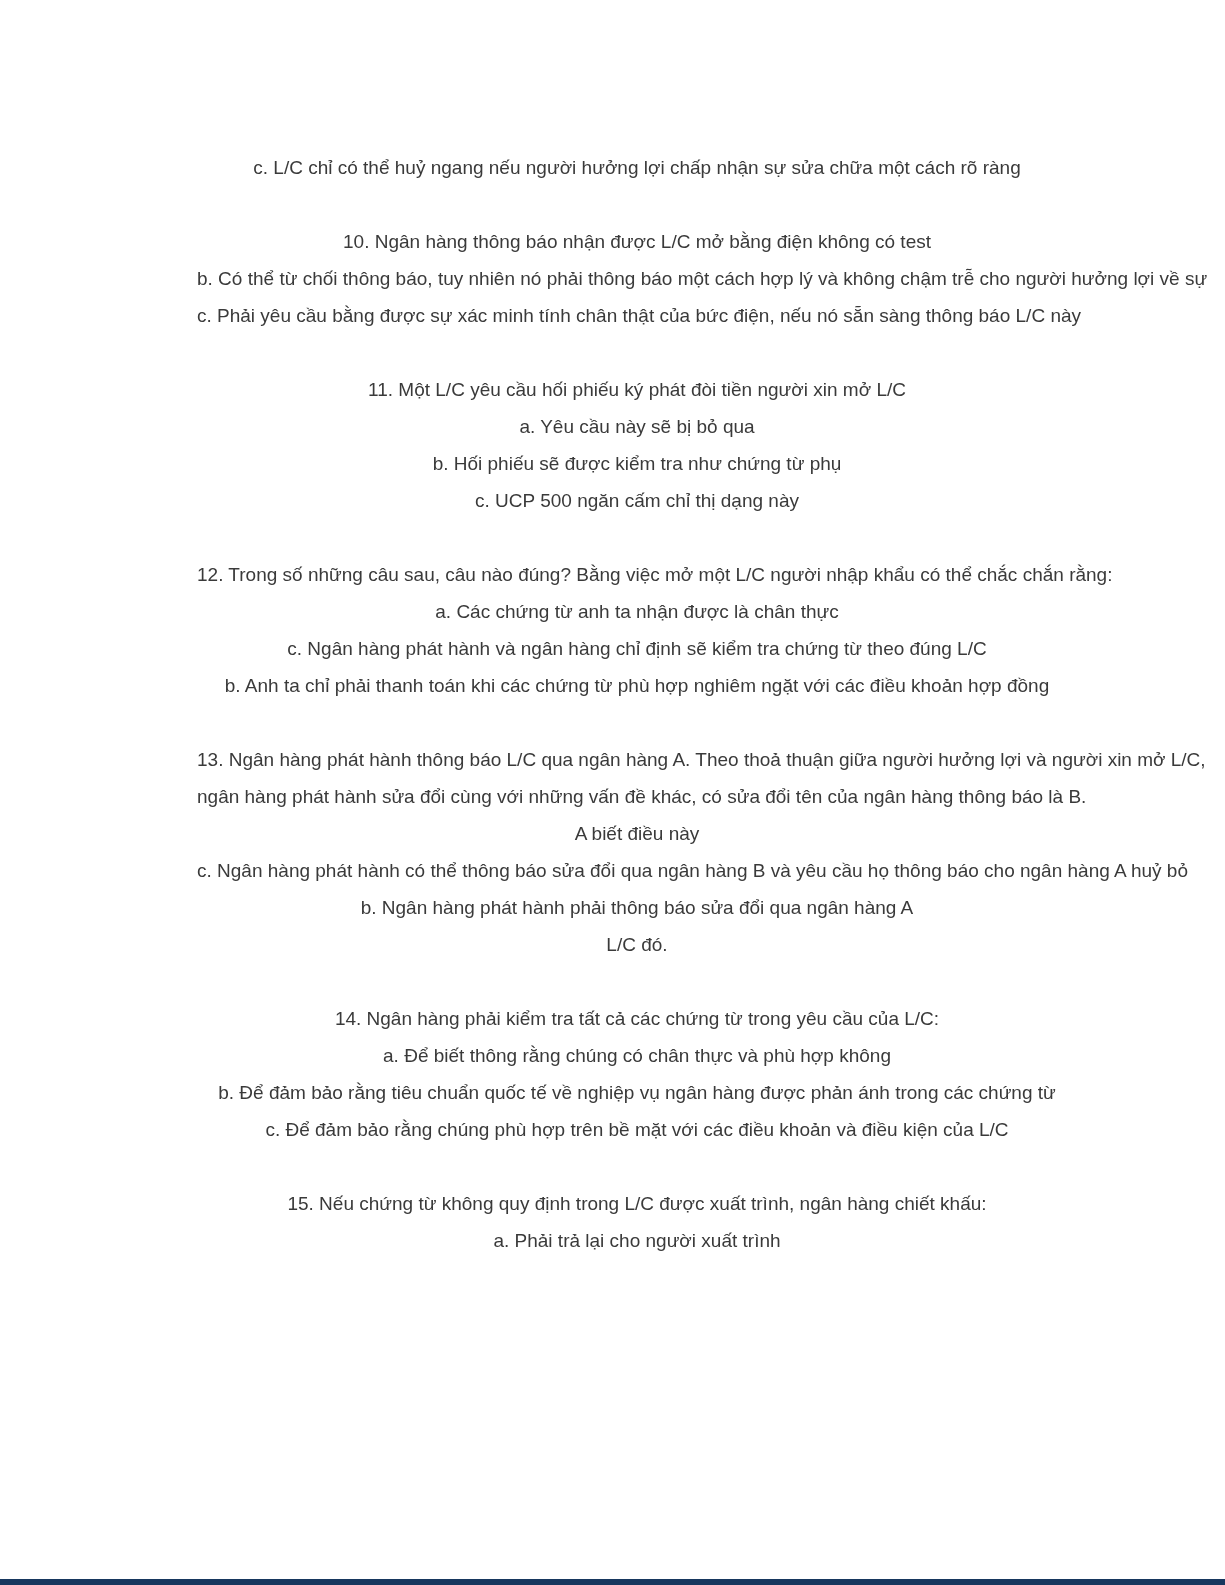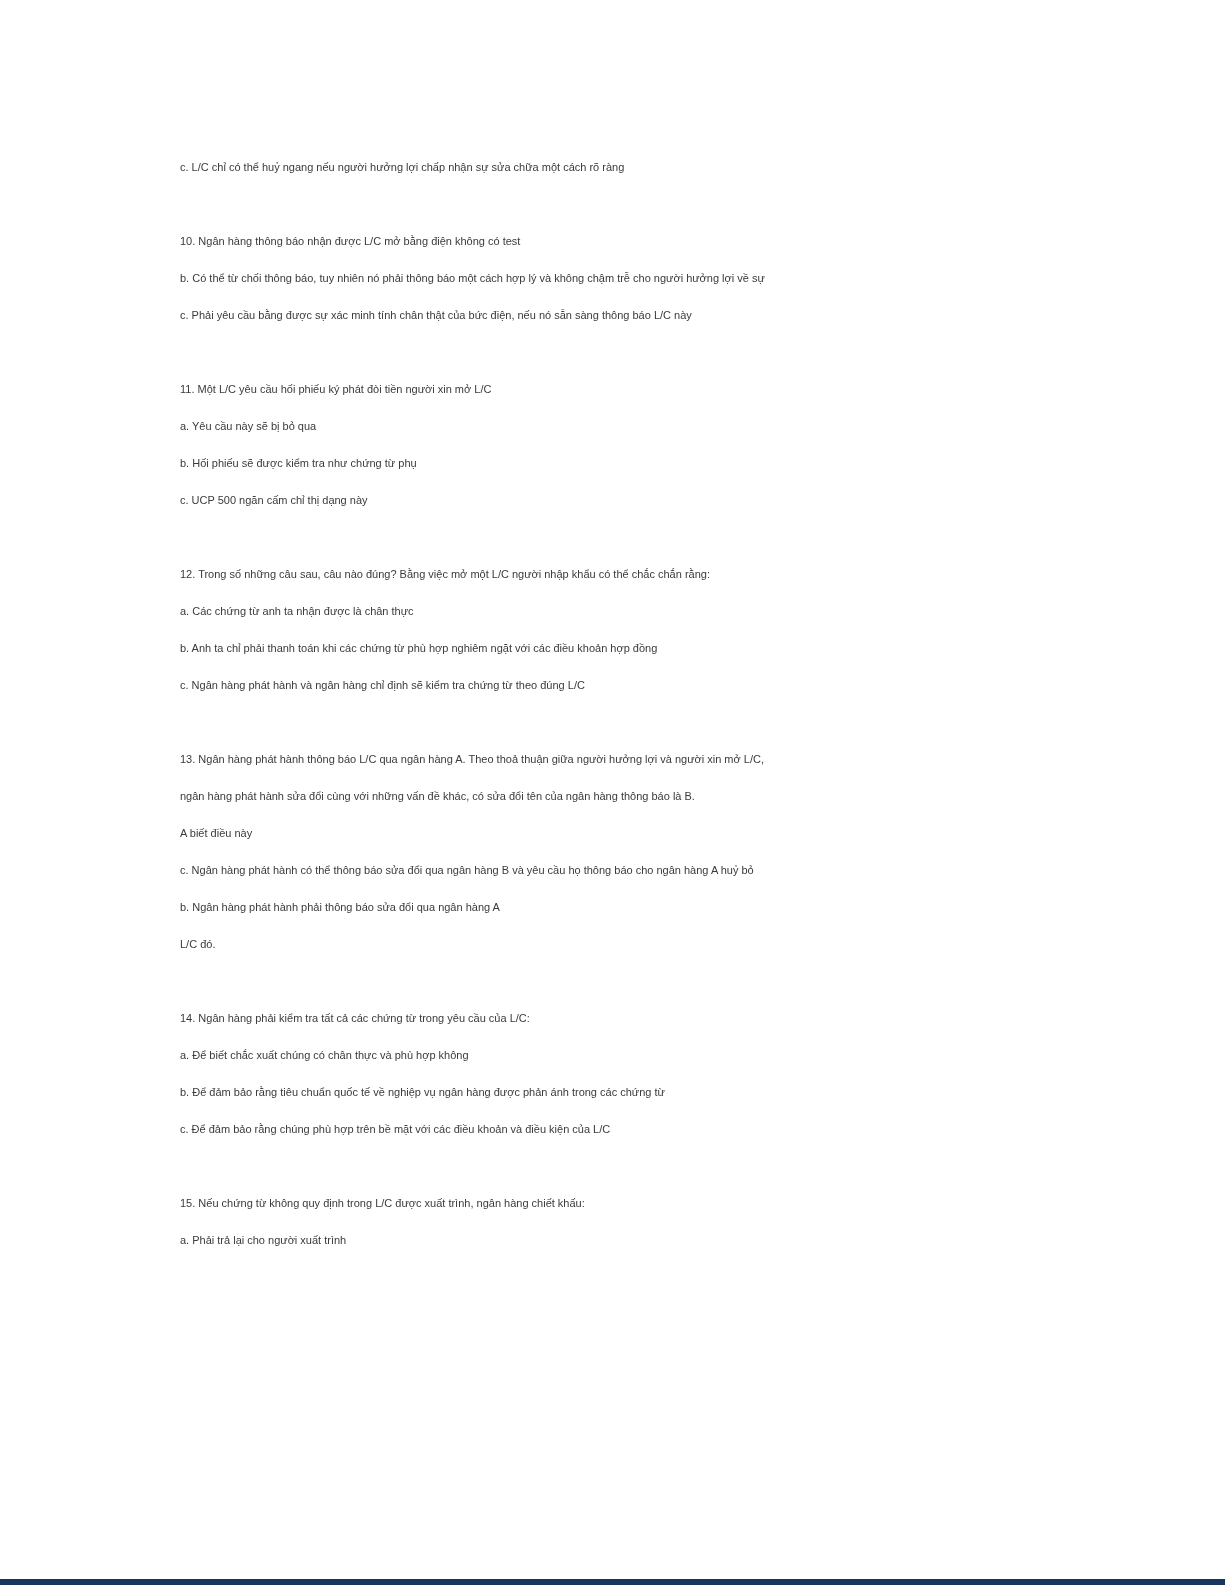--- a/index.html
+++ b/index.html
@@ -9,25 +9,26 @@
   body {
     width: 1225px;
     height: 1585px;
     background: #ffffff;
     position: relative;
     overflow: hidden;
     font-family: "Liberation Sans", sans-serif;
   }
   .doc-content {
     position: absolute;
-    left: 180px;
+    left: 197px;
     top: 149px;
     width: 880px;
     color: #3a3a3a;
-    font-size: 11px;
+    font-size: 19px;
+    text-align: center;
   }
   .question-block {
     margin-bottom: 37px; 
   }
   .text-line {
     height: 37px;
     line-height: 37px;
     white-space: nowrap;
   }
   .text-line.heading {
@@ -56,34 +57,34 @@
     </div>
     <div class="question-block">
       <div class="text-line">11. Một L/C yêu cầu hối phiếu ký phát đòi tiền người xin mở L/C</div>
       <div class="text-line">a. Yêu cầu này sẽ bị bỏ qua</div>
       <div class="text-line">b. Hối phiếu sẽ được kiểm tra như chứng từ phụ</div>
       <div class="text-line">c. UCP 500 ngăn cấm chỉ thị dạng này</div>
     </div>
     <div class="question-block">
       <div class="text-line">12. Trong số những câu sau, câu nào đúng? Bằng việc mở một L/C người nhập khẩu có thể chắc chắn rằng:</div>
       <div class="text-line">a. Các chứng từ anh ta nhận được là chân thực</div>
+      <div class="text-line">c. Ngân hàng phát hành và ngân hàng chỉ định sẽ kiểm tra chứng từ theo đúng L/C</div>
       <div class="text-line">b. Anh ta chỉ phải thanh toán khi các chứng từ phù hợp nghiêm ngặt với các điều khoản hợp đồng</div>
-      <div class="text-line">c. Ngân hàng phát hành và ngân hàng chỉ định sẽ kiểm tra chứng từ theo đúng L/C</div>
     </div>
     <div class="question-block">
       <div class="text-line">13. Ngân hàng phát hành thông báo L/C qua ngân hàng A. Theo thoả thuận giữa người hưởng lợi và người xin mở L/C,</div>
       <div class="text-line">ngân hàng phát hành sửa đổi cùng với những vấn đề khác, có sửa đổi tên của ngân hàng thông báo là B.</div>
       <div class="text-line">A biết điều này</div>
       <div class="text-line">c. Ngân hàng phát hành có thể thông báo sửa đổi qua ngân hàng B và yêu cầu họ thông báo cho ngân hàng A huỷ bỏ</div>
       <div class="text-line">b. Ngân hàng phát hành phải thông báo sửa đổi qua ngân hàng A</div>
       <div class="text-line">L/C đó.</div>
     </div>
     <div class="question-block">
       <div class="text-line">14. Ngân hàng phải kiểm tra tất cả các chứng từ trong yêu cầu của L/C:</div>
-      <div class="text-line">a. Để biết chắc xuất chúng có chân thực và phù hợp không</div>
+      <div class="text-line">a. Để biết thông rằng chúng có chân thực và phù hợp không</div>
       <div class="text-line">b. Để đảm bảo rằng tiêu chuẩn quốc tế về nghiệp vụ ngân hàng được phản ánh trong các chứng từ</div>
       <div class="text-line">c. Để đảm bảo rằng chúng phù hợp trên bề mặt với các điều khoản và điều kiện của L/C</div>
     </div>
     <div class="question-block">
       <div class="text-line">15. Nếu chứng từ không quy định trong L/C được xuất trình, ngân hàng chiết khấu:</div>
       <div class="text-line">a. Phải trả lại cho người xuất trình</div>
     </div>
   </div>
 
 <div class="footer-bar" style="background: rgb(23, 55, 94);"></div>

